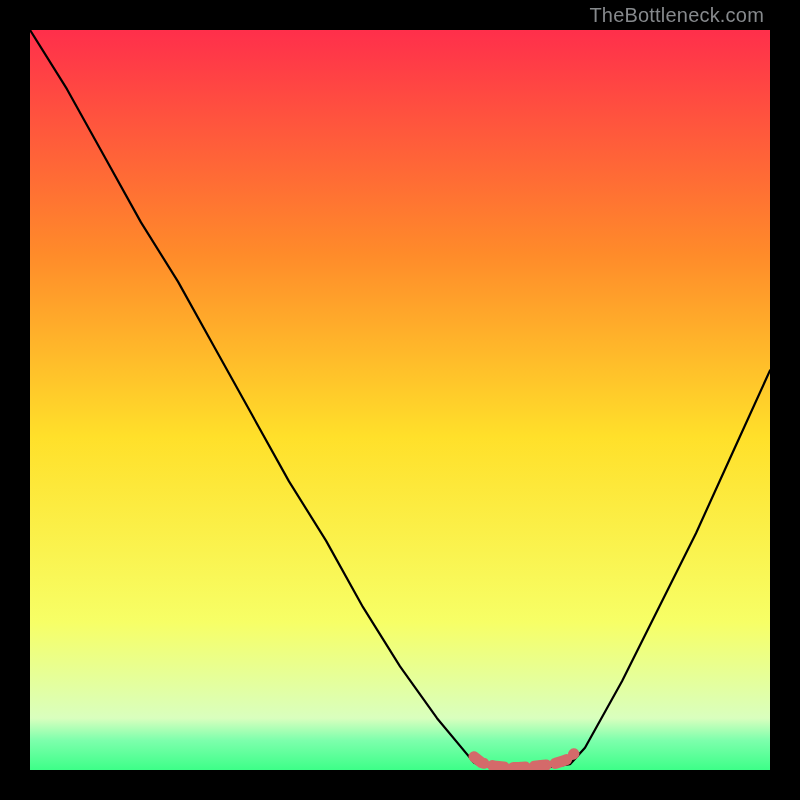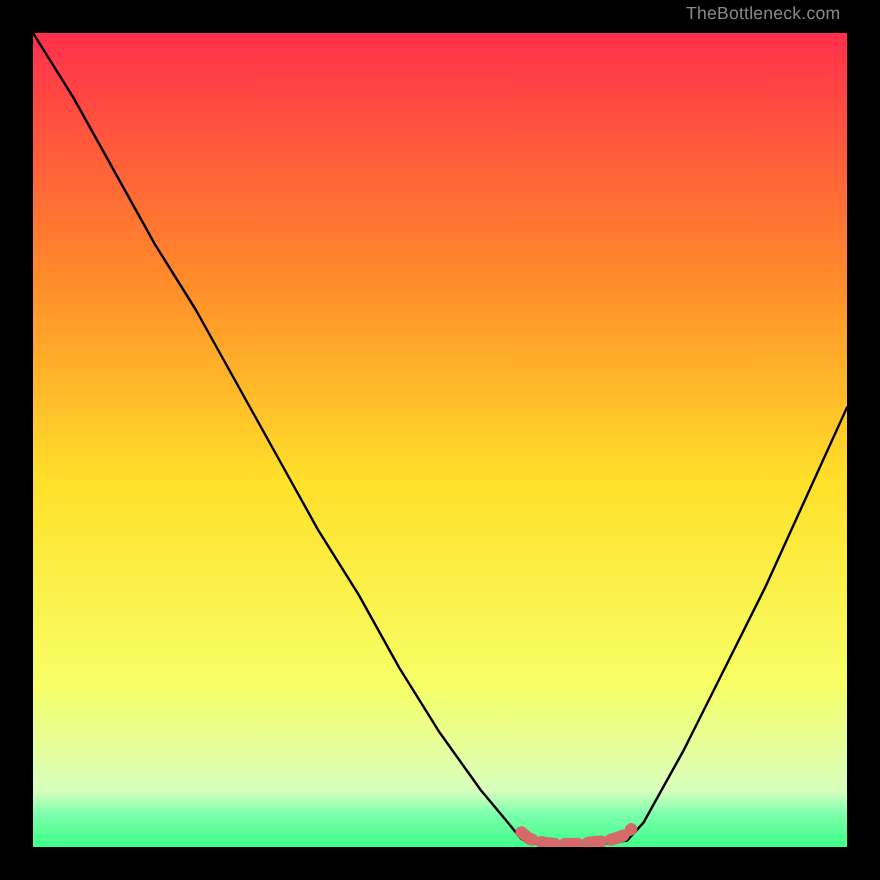--- a/index.html
+++ b/index.html
@@ -38,21 +38,21 @@
     left: 0;
     top: 0;
     width: 100%;
     height: 100%;
   }
   .watermark {
     position: absolute;
     top: 4px;
     right: 36px;
     font-family: Arial, Helvetica, sans-serif;
-    font-size: 16px;
+    font-size: 20px;
     font-weight: 500;
     color: #86898c;
     letter-spacing: 0.2px;
   }
 </style>
 </head>
 <body>
 
 <div class="frame">
   <div class="plot">

